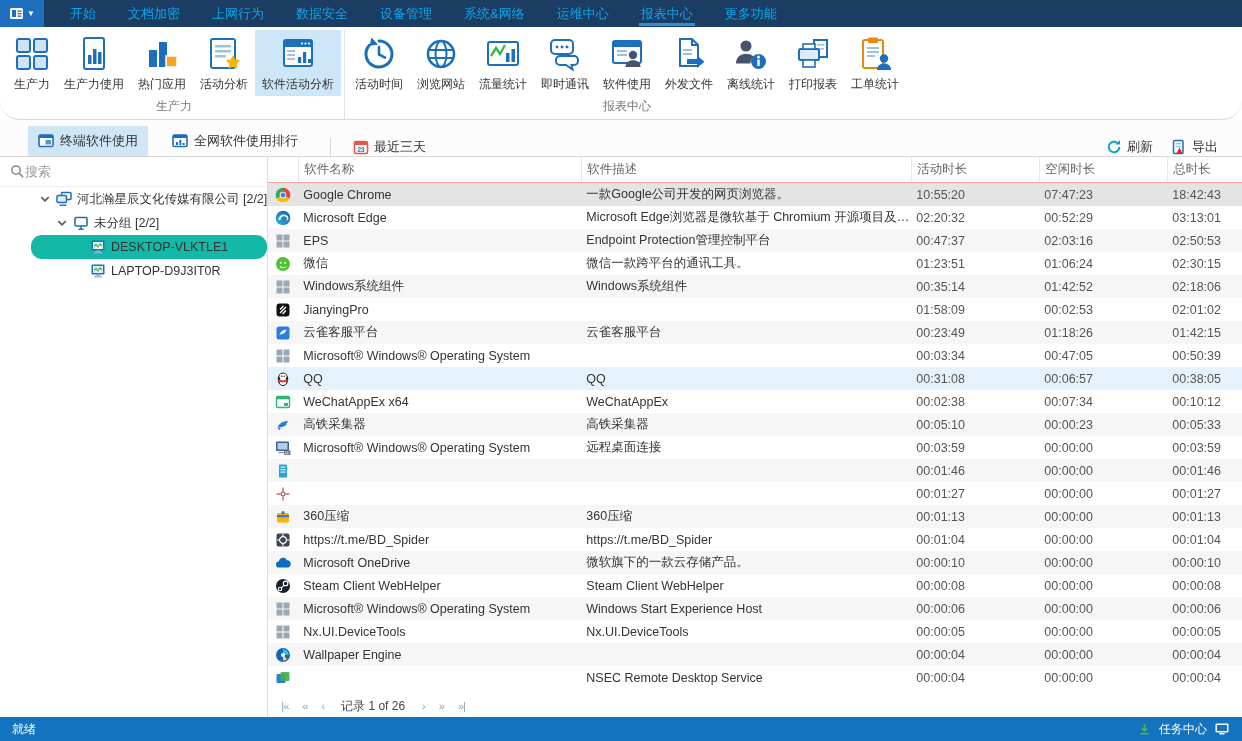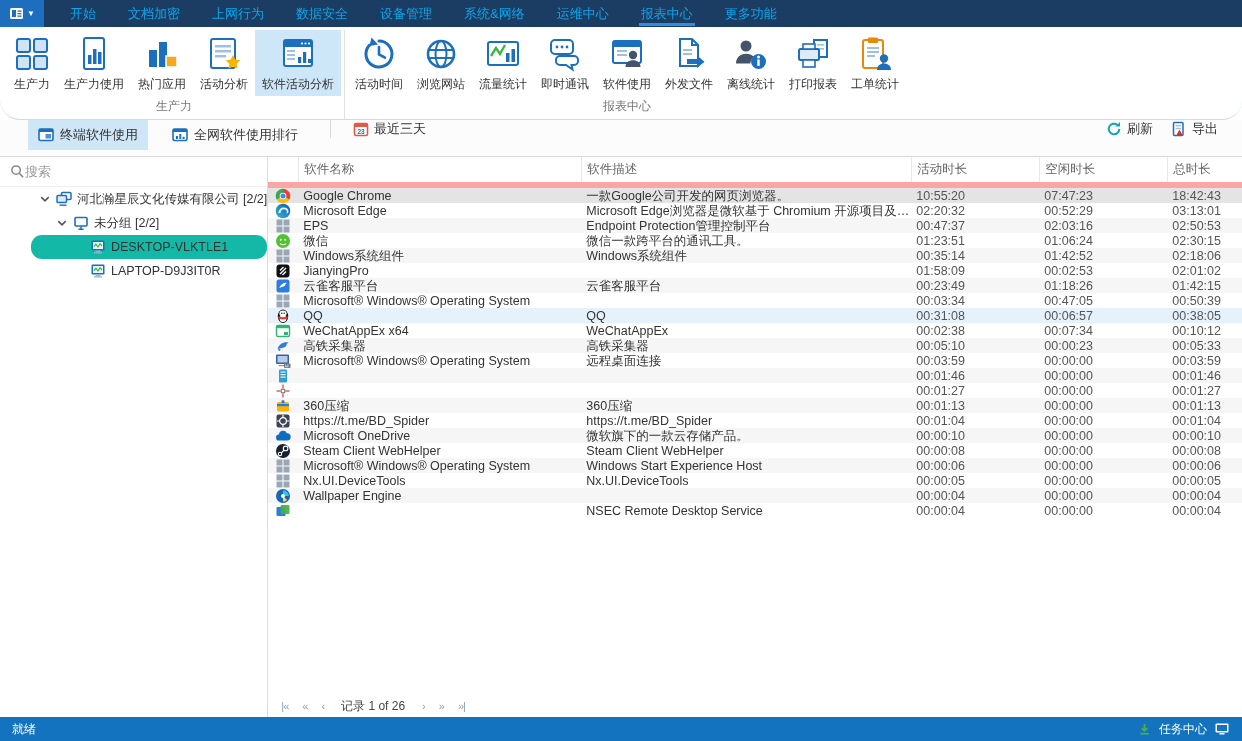--- a/index.html
+++ b/index.html
@@ -19,43 +19,43 @@
   
   #ribbon { flex:0 0 93px; background:#fff; border-bottom:1px solid #ccdcea; display:flex; padding:3px 0 0 4px;border-radius:20px; }
   .rgroup { display:flex; flex-direction:column; padding:0 3px; }
   .rgroup:first-child { border-right:1px solid #e2e2e2; }
   .rbtns { display:flex; flex:1; }
   .rbtn { display:flex; flex-direction:column; align-items:center; padding:6px 7px 2px; gap:4px; font-size:12px; color:#333; cursor:pointer; white-space:nowrap; }
   .rbtn.active { background:#cde7f8; }
   .rlabel { text-align:center; font-size:12px; color:#777; padding:2px 0 4px; }
 
   
-  #tabbar { flex:0 0 37px; background:#fcfcfc; border-bottom:1px solid #d8d8d8; display:flex; align-items:flex-start; padding:0 24px 0 28px; }
+  #tabbar { flex:0 0 37px; background:#fcfcfc; border-bottom:1px solid #d8d8d8; display:flex; align-items:flex-end; padding:0 24px 0 28px; }
   .tab { display:flex; align-items:center; gap:6px; padding:6px 10px; font-size:13px; color:#333; cursor:pointer; white-space:nowrap; }
   .tab.active { background:#cfe6f7; }
   .tab + .tab { margin-left:14px; }
   .tsep { width:1px; height:18px; background:#d8d8d8; margin:0 22px; }
   #tabacts { margin-left:auto; display:flex; align-items:center; gap:18px; }
   .tact { display:flex; align-items:center; gap:5px; font-size:13px; color:#333; cursor:pointer; }
 
   
   #content { flex:1; display:flex; min-height:0; }
   #sidebar { flex:0 0 220px; border-right:1px solid #ddd; background:#fff; display:flex; flex-direction:column; }
   #search { height:30px; display:flex; align-items:center; padding-left:10px; color:#9a9a9a; font-size:13px; border-bottom:1px solid #f0f0f0; cursor:text; }
   .titem { display:flex; align-items:center; height:24px; font-size:12.5px; color:#333; gap:5px; cursor:pointer; white-space:nowrap;margin-left:31px; }
   .titem.selected { background:#14b8a6;border-radius:11px; }
   .chev { width:12px; height:12px; flex:0 0 12px; }
 
   #tablearea { flex:1; display:flex; flex-direction:column; min-width:0; }
   #thead, .trow { display:grid; grid-template-columns:30px 283px 330px 128px 128px 1fr; }
-  #thead { flex:0 0 25px; align-items:center; border-bottom:6px solid #fca5a5; color:#666; font-size:12.5px; }
+  #thead { flex:0 0 25px; align-items:center; border-bottom:1px solid #fca5a5; color:#666; font-size:12.5px; }
   .hc { padding-left:5px; line-height:25px; height:25px; overflow:hidden; white-space:nowrap; }
   .hc + .hc { border-left:1px solid #e8e8e8; }
   #tbody { flex:1; overflow:hidden; }
-  .trow { height:15px; align-items:center; font-size:12.5px; color:#333; cursor:default; }
+  .trow { height:23px; align-items:center; font-size:12.5px; color:#333; cursor:default; }
   .trow:nth-child(odd) { background:#f6f6f6; }
   .trow.selected { background:#e4e4e4; }
   .trow.hover { background:#e6f2fb; }
   .tc { padding-left:5px; overflow:hidden; white-space:nowrap; text-overflow:ellipsis; }
   .tc.time { color:#555; }
   .ric { display:flex; justify-content:center; }
 
   #pager { flex:0 0 22px; display:flex; align-items:center; gap:4px; padding-left:8px; font-size:12px; color:#444; }
   .pbtn { color:#8aa0b5; font-size:11px; padding:0 5px; cursor:pointer; letter-spacing:-1px; }
   #pagertext { margin:0 8px; }

